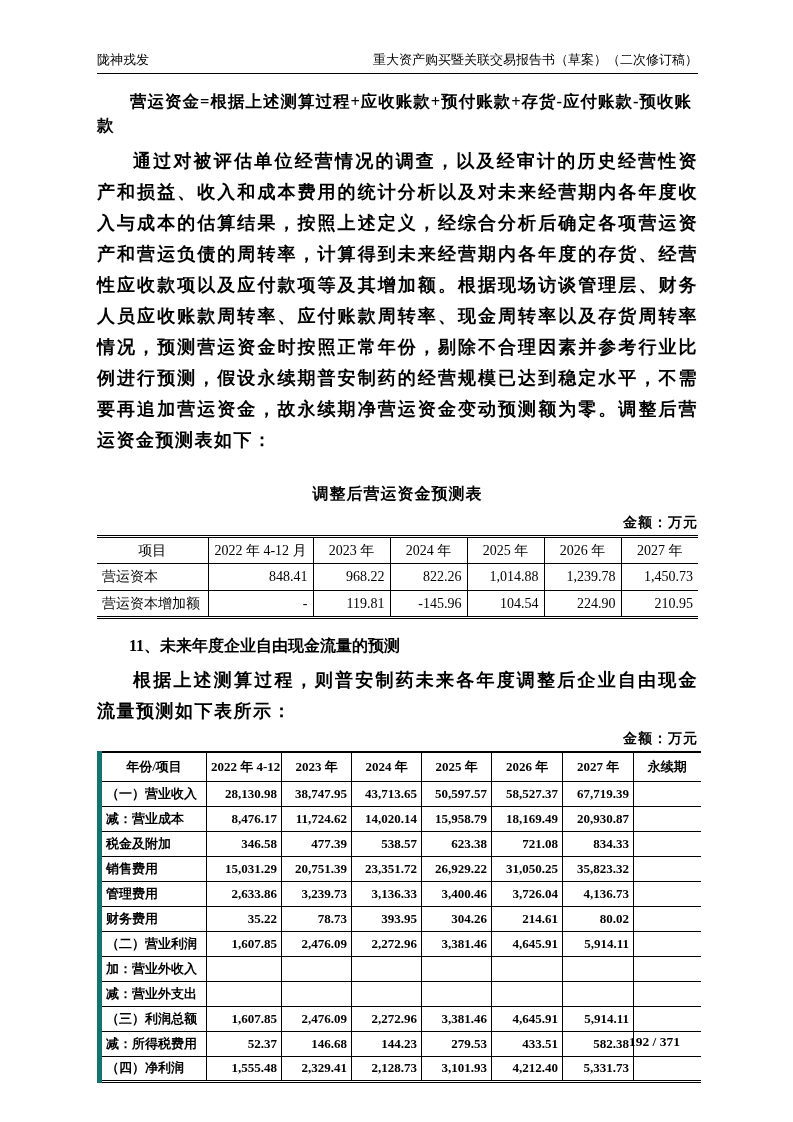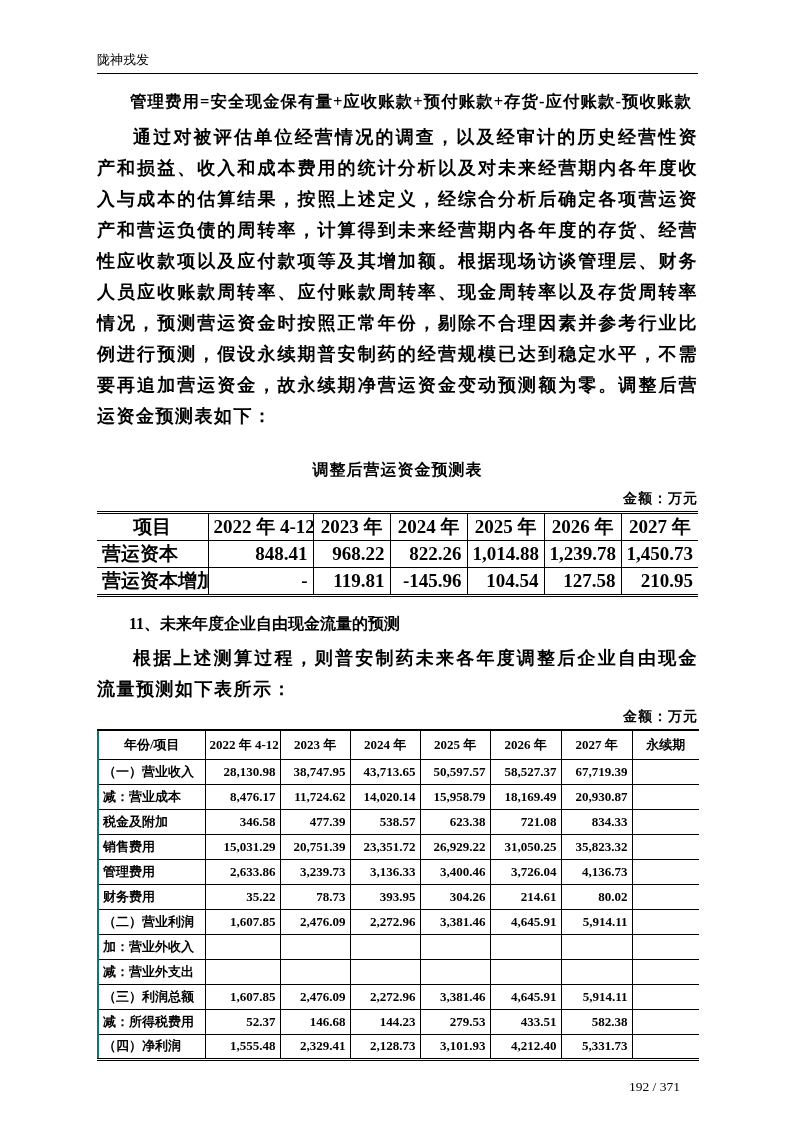--- a/index.html
+++ b/index.html
@@ -73,64 +73,65 @@
     border-collapse: collapse;
     table-layout: fixed;
     width: 100%;
     margin-top: 4px;
   }
   td, th { overflow: hidden; white-space: nowrap; vertical-align: middle; }
   
   .t1 { border-top: 3px double #000; border-bottom: 3px double #000; }
   .t1 th, .t1 td {
     border-right: 1px solid #000;
-    font-size: 19px;
-    font-weight: bold;
+    font-size: 14px;
+    font-weight: normal;
     padding: 0 5px;
     height: 27px;
   }
   .t1 tr > *:last-child { border-right: none; }
   .t1 thead th { border-bottom: 1.5px solid #000; text-align: center; }
   .t1 tbody tr:first-child td { border-bottom: 1px solid #000; }
   .t1 .label { text-align: left; }
   .t1 .num { text-align: right; }
   
-  .t2 { border-top: 2.5px solid #000; border-bottom: 3px double #000; border-left: 2px solid #0f766e; }
+  .t2 { border-top: 2.5px solid #000; border-bottom: 3px double #000; border-left: 5px solid #0f766e; }
   .t2 th, .t2 td {
     border-right: 1px solid #000;
     border-bottom: 1px solid #000;
     font-size: 13px;
     font-weight: bold;
     padding: 0 4px;
     height: 25px;
   }
   .t2 tr > *:last-child { border-right: none; }
   .t2 thead th { height: 29px; text-align: center; border-bottom: 1px solid #000; }
   .t2 tbody tr:last-child td { border-bottom: none; }
   .t2 .label { text-align: left; }
   .t2 .num { text-align: right; }
   .page-footer {
     position: absolute;
-    top: 1079px;
+    top: 1034px;
     right: 113px;
-    font-weight: normal;
+    font-weight: bold;
     font-size: 13.5px;
   }
 </style>
 </head>
 <body>
 
 <div class="page">
   <div class="content">
 
     <div class="page-header">
       <span>陇神戎发</span>
+      <span>重大资产购买暨关联交易报告书（草案）（二次修订稿）</span>
     </div>
 
-    <p class="formula">管理费用=安全现金保有量+应收账款+预付账款+存货-应付账款-预收账款</p>
+    <p class="formula">营运资金=根据上述测算过程+应收账款+预付账款+存货-应付账款-预收账款</p>
 
     <p class="para">通过对被评估单位经营情况的调查，以及经审计的历史经营性资产和损益、收入和成本费用的统计分析以及对未来经营期内各年度收入与成本的估算结果，按照上述定义，经综合分析后确定各项营运资产和营运负债的周转率，计算得到未来经营期内各年度的存货、经营性应收款项以及应付款项等及其增加额。根据现场访谈管理层、财务人员应收账款周转率、应付账款周转率、现金周转率以及存货周转率情况，预测营运资金时按照正常年份，剔除不合理因素并参考行业比例进行预测，假设永续期普安制药的经营规模已达到稳定水平，不需要再追加营运资金，故永续期净营运资金变动预测额为零。调整后营运资金预测表如下：</p>
 
     <div class="table-caption">调整后营运资金预测表</div>
     <div class="unit-label">金额：万元</div>
 
     <table class="t1">
       <colgroup>
         <col style="width:111px">
           <col style="width:105px">
@@ -160,21 +161,21 @@
             <td class="num">1,014.88</td>
             <td class="num">1,239.78</td>
             <td class="num">1,450.73</td>
           </tr>
           <tr>
             <td class="label">营运资本增加额</td>
             <td class="num">-</td>
             <td class="num">119.81</td>
             <td class="num">-145.96</td>
             <td class="num">104.54</td>
-            <td class="num">127.58</td>
+            <td class="num">224.90</td>
             <td class="num">210.95</td>
           </tr>
         </tbody>
     </table>
 
     <p class="section-heading">11、未来年度企业自由现金流量的预测</p>
 
     <p class="para">根据上述测算过程，则普安制药未来各年度调整后企业自由现金流量预测如下表所示：</p>
 
     <div class="unit-label" style="margin-top:4px">金额：万元</div>

